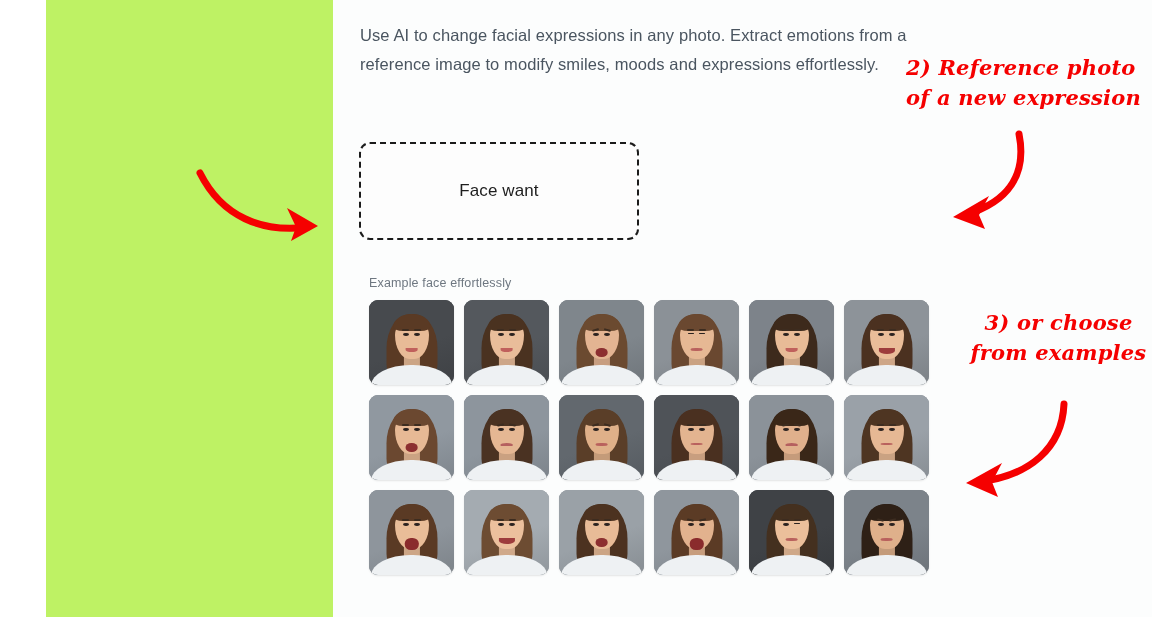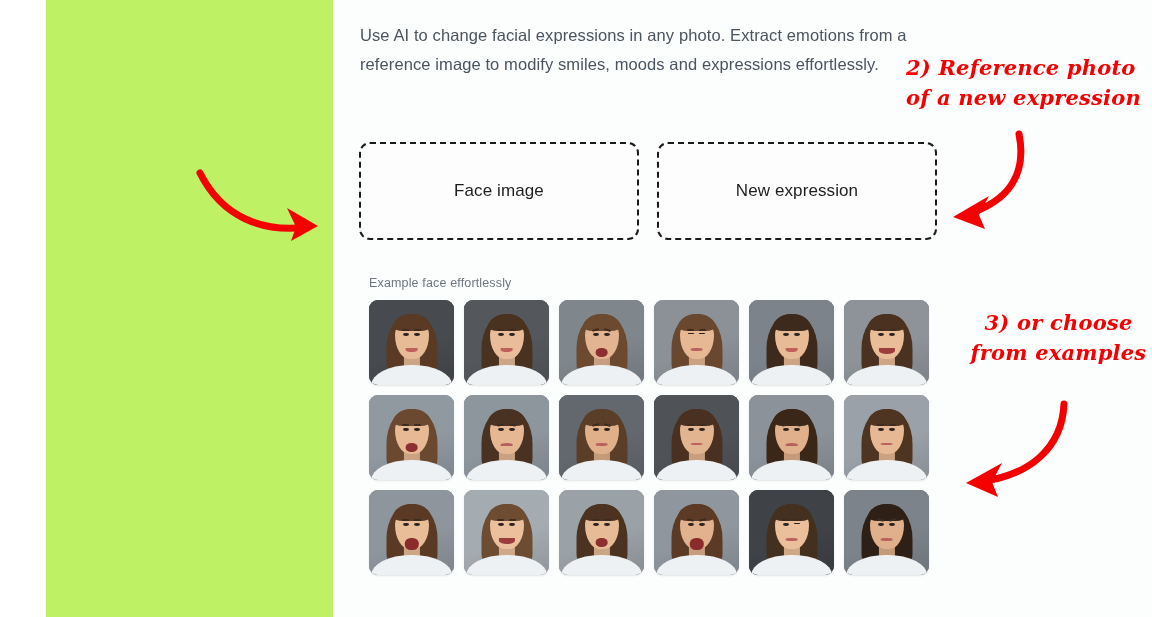--- a/index.html
+++ b/index.html
@@ -241,26 +241,23 @@
 </head>
 <body>
 
 <div id="canvas">
 
   <div id="app-panel"></div>
 
   <p id="intro">Use AI to change facial expressions in any photo. Extract emotions from a reference image to modify smiles, moods and expressions effortlessly.</p>
 
   <div id="dropzone-face" class="dropzone">
-    <span class="dropzone-label">Face image</span>
+    <span class="dropzone-label">Face want</span>
   </div>
 
-  <div id="dropzone-expression" class="dropzone">
-    <span class="dropzone-label">New expression</span>
-  </div>
 
   <div id="examples-label">Example face effortlessly</div>
 
   <div id="examples-grid">
       <div class="thumb smile">
         <div class="backdrop" style="background:linear-gradient(160deg,#474a4e 0%,#474a4e 55%, rgba(0,0,0,0.12) 100%), #474a4e;"></div>
         <div class="hair-back" style="background:#5a3a24;"></div>
         <div class="neck" style="background:#e8bb97;filter:brightness(0.88);"></div>
         <div class="shoulders"></div>
         <div class="face" style="background:#e8bb97;"></div>

